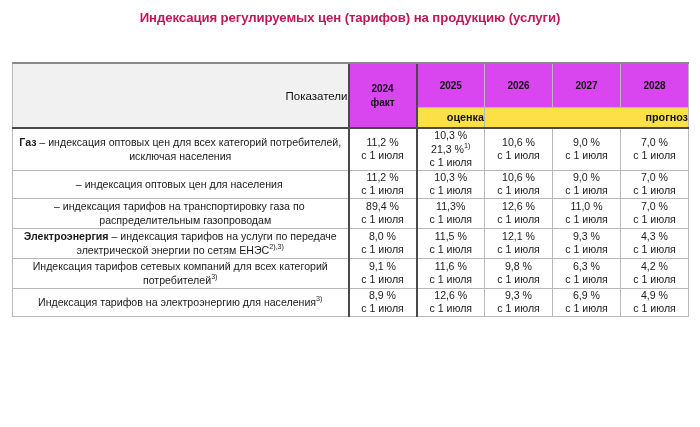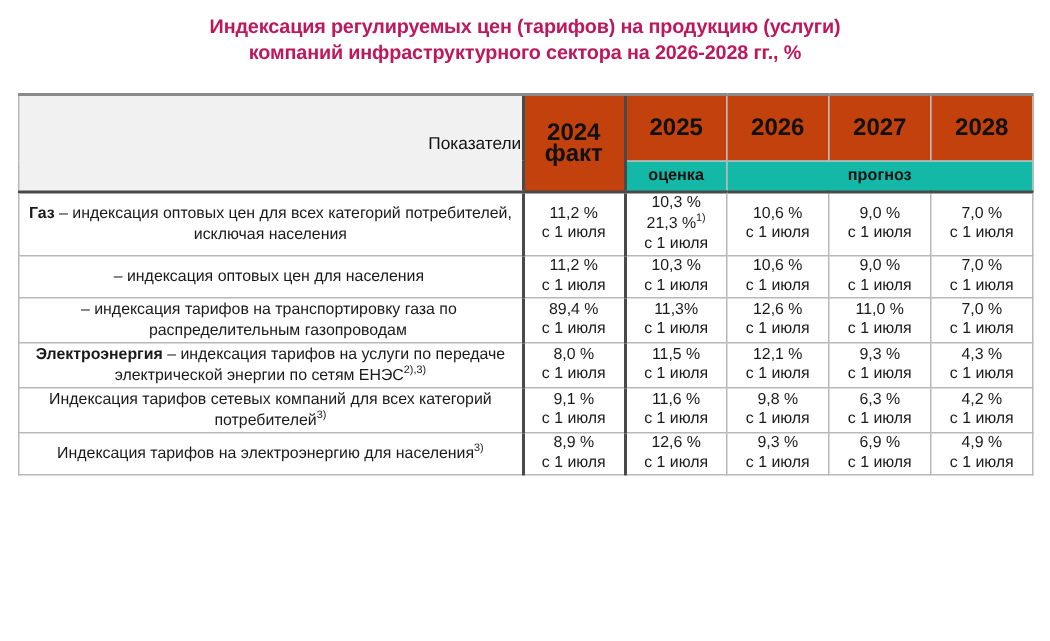--- a/index.html
+++ b/index.html
@@ -47,37 +47,37 @@
     background: #ffffff;
   }
   table.idx th, table.idx td {
     border: 1px solid #b8b8b8;
     padding: 0;
     vertical-align: middle;
   }
 
   
   .hd {
-    background: #c2410c;
-    text-align: center;
-    font-size: 16px;
+    background: #d946ef;
+    text-align: center;
+    font-size: 10px;
     font-weight: bold;
     color: #111111;
     line-height: 13.5px;
   }
   .hd-ind {
     background: #f1f1f1;
     text-align: right;
     font-size: 11.5px;
     font-weight: normal;
     color: #111111;
   }
   .hd-sub {
-    background: #14b8a6;
-    text-align: center;
+    background: #fde047;
+    text-align: right;
     font-size: 10.8px;
     font-weight: bold;
     color: #111111;
     height: 21px;
   }
   .hd-top { height: 44px; }
 
   
   .sep-left { border-left: 2px solid #4a4a4a !important; }
   .hdr-bottom { border-bottom: 2px solid #4a4a4a !important; }
@@ -108,21 +108,20 @@
   }
   .v-line { display: block; }
 </style>
 </head>
 <body>
 
 <div id="page">
 
   <div class="title-block">
     <div class="title-line">Индексация регулируемых цен (тарифов) на продукцию (услуги)</div>
-    <div class="title-line">компаний инфраструктурного сектора на 2026-2028 гг., %</div>
   </div>
 
   <div class="table-wrap">
     <table class="idx">
       <colgroup>
         <col style="width:336px">
         <col style="width:68px">
         <col style="width:68px">
         <col style="width:68px">
         <col style="width:68px">

